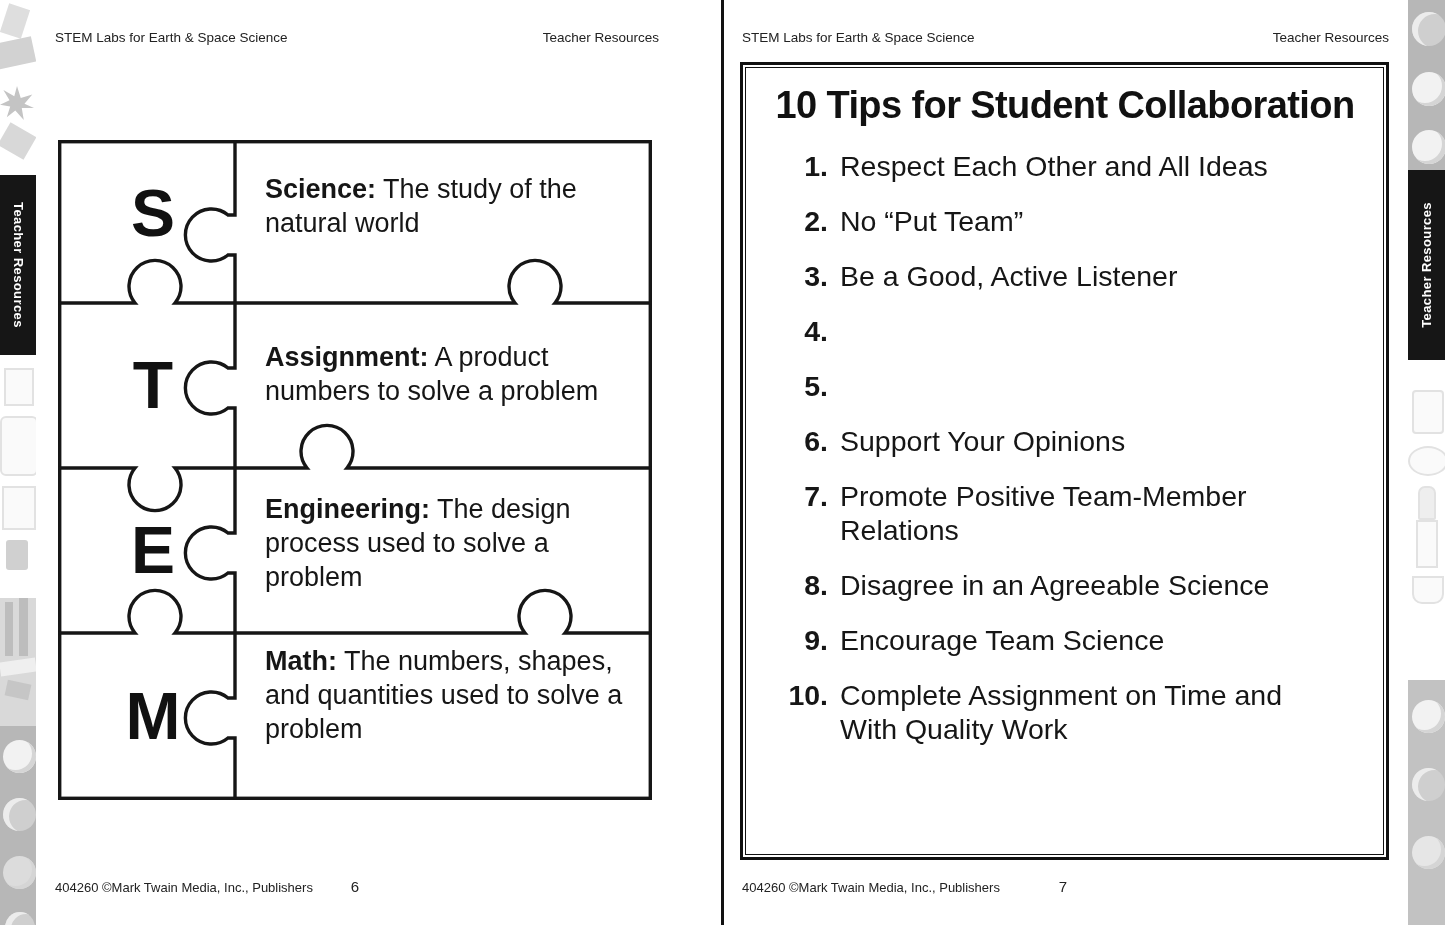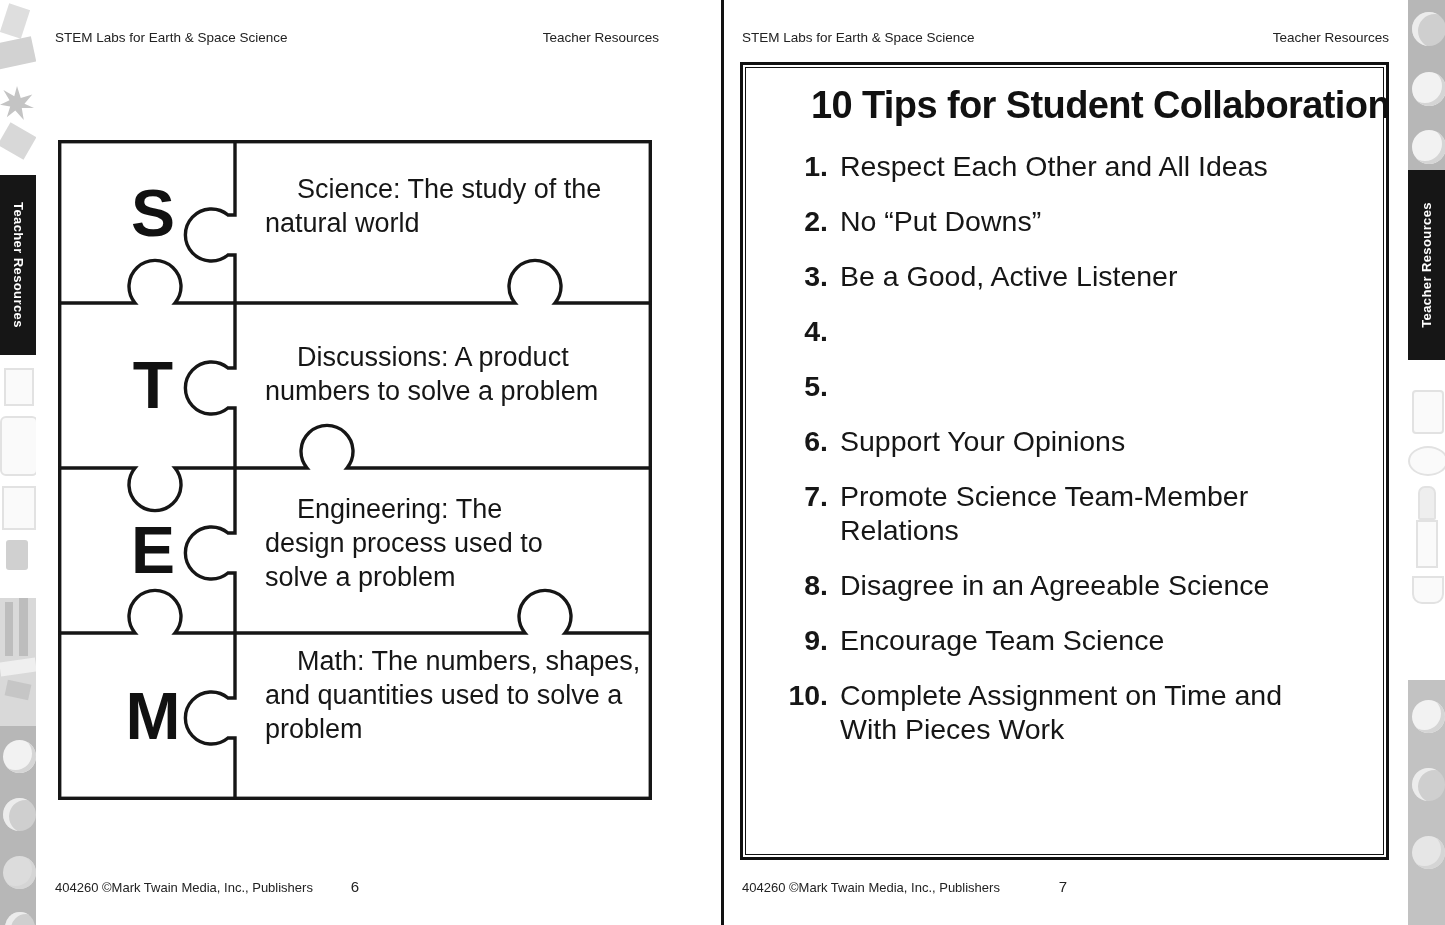--- a/index.html
+++ b/index.html
@@ -36,33 +36,33 @@
   .page-num{position:absolute;top:878px;font-size:15px;color:#222;text-align:center;width:40px;}
   
   .lp-title{position:absolute;left:22px;top:54px;width:594px;text-align:center;
     font-size:40px;font-weight:bold;letter-spacing:-.5px;color:#111;}
   .puzzle-wrap{position:absolute;left:22px;top:140px;width:594px;height:660px;}
   .puzzle-wrap svg{position:absolute;left:0;top:0;}
   .p-row{position:absolute;left:0;top:0;width:594px;height:0;}
   .p-letter{position:absolute;left:50px;width:90px;text-align:center;
     font-weight:bold;font-size:66px;line-height:76px;color:#111;}
   .p-def{position:absolute;left:207px;font-size:27px;line-height:34px;color:#161616;}
-  .p-term{font-weight:normal;margin-left:32px;}
+  .p-term{font-weight:bold;}
   .p-row:nth-of-type(1) .p-letter{top:35px;}
   .p-row:nth-of-type(2) .p-letter{top:207px;}
   .p-row:nth-of-type(3) .p-letter{top:372px;}
   .p-row:nth-of-type(4) .p-letter{top:538px;}
   .p-row:nth-of-type(1) .p-def{top:32px;width:345px;}
   .p-row:nth-of-type(2) .p-def{top:200px;width:365px;}
   .p-row:nth-of-type(3) .p-def{top:352px;width:315px;}
   .p-row:nth-of-type(4) .p-def{top:504px;width:382px;}
   
   .tips-box{position:absolute;left:17px;top:62px;width:643px;height:792px;border:3.5px solid #111;}
   .tips-box-inner{position:absolute;left:2px;top:2px;right:2px;bottom:2px;border:1.5px solid #111;}
-  .rp-title{position:absolute;left:17px;top:84px;width:650px;text-align:right;
+  .rp-title{position:absolute;left:17px;top:84px;width:650px;text-align:center;
     font-size:38px;font-weight:bold;letter-spacing:-.6px;color:#111;}
   .tips-list{position:absolute;left:47px;top:149px;width:580px;}
   .tip-row{display:grid;grid-template-columns:58px 472px;column-gap:12px;
     margin-bottom:21px;font-size:28.5px;line-height:34px;color:#161616;}
   .tip-num{font-weight:bold;text-align:right;}
 </style>
 </head>
 <body>
 
 <div class="strip strip-left">
@@ -139,21 +139,21 @@
           <div class="p-letter">S</div>
           <div class="p-def">
             <span class="p-term">Science:</span>
             <span>The study of the natural world</span>
           </div>
         </div>
 
         <div class="p-row">
           <div class="p-letter">T</div>
           <div class="p-def">
-            <span class="p-term">Discussions:</span>
+            <span class="p-term">Assignment:</span>
             <span>A product numbers to solve a problem</span>
           </div>
         </div>
 
         <div class="p-row">
           <div class="p-letter">E</div>
           <div class="p-def">
             <span class="p-term">Engineering:</span>
             <span>The design process used to solve a problem</span>
           </div>
@@ -185,21 +185,21 @@
 
   <div class="tips-list">
 
       <div class="tip-row">
         <span class="tip-num">1.</span>
         <span class="tip-text">Respect Each Other and All Ideas</span>
       </div>
 
       <div class="tip-row">
         <span class="tip-num">2.</span>
-        <span class="tip-text">No “Put Downs”</span>
+        <span class="tip-text">No “Put Team”</span>
       </div>
 
       <div class="tip-row">
         <span class="tip-num">3.</span>
         <span class="tip-text">Be a Good, Active Listener</span>
       </div>
 
       <div class="tip-row">
         <span class="tip-num">4.</span>
       </div>
@@ -208,34 +208,34 @@
         <span class="tip-num">5.</span>
       </div>
 
       <div class="tip-row">
         <span class="tip-num">6.</span>
         <span class="tip-text">Support Your Opinions</span>
       </div>
 
       <div class="tip-row">
         <span class="tip-num">7.</span>
-        <span class="tip-text">Promote Science Team-Member Relations</span>
+        <span class="tip-text">Promote Positive Team-Member Relations</span>
       </div>
 
       <div class="tip-row">
         <span class="tip-num">8.</span>
         <span class="tip-text">Disagree in an Agreeable Science</span>
       </div>
 
       <div class="tip-row">
         <span class="tip-num">9.</span>
         <span class="tip-text">Encourage Team Science</span>
       </div>
 
       <div class="tip-row">
         <span class="tip-num">10.</span>
-        <span class="tip-text">Complete Assignment on Time and With Pieces Work</span>
+        <span class="tip-text">Complete Assignment on Time and With Quality Work</span>
       </div>
     </div>
 
   <div class="footer-text" style="left:19px;">404260 ©Mark Twain Media, Inc., Publishers</div>
   <div class="page-num" style="left:320px;">7</div>
 </div>
 
 </body></html>

